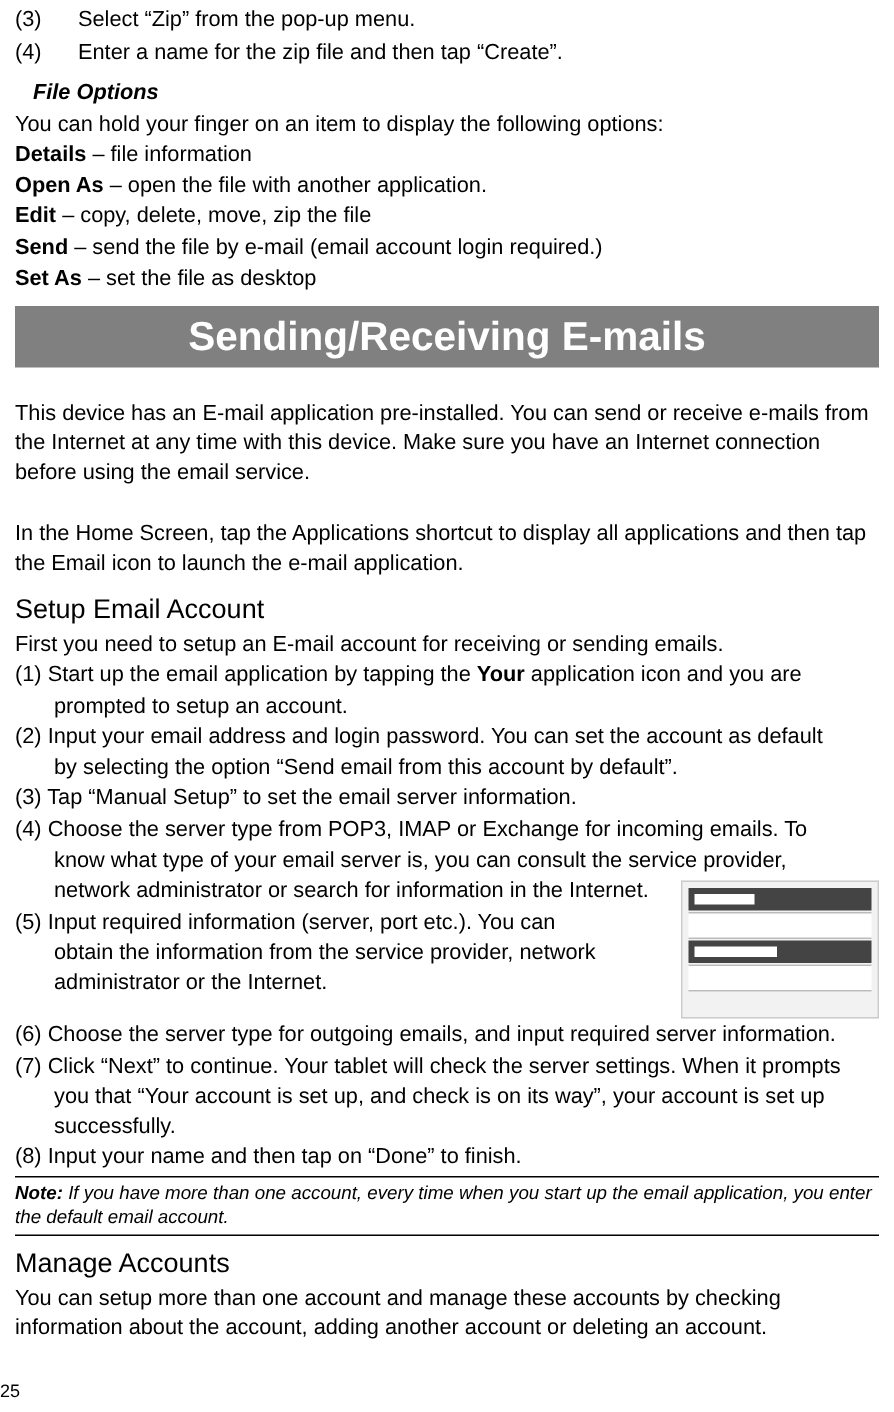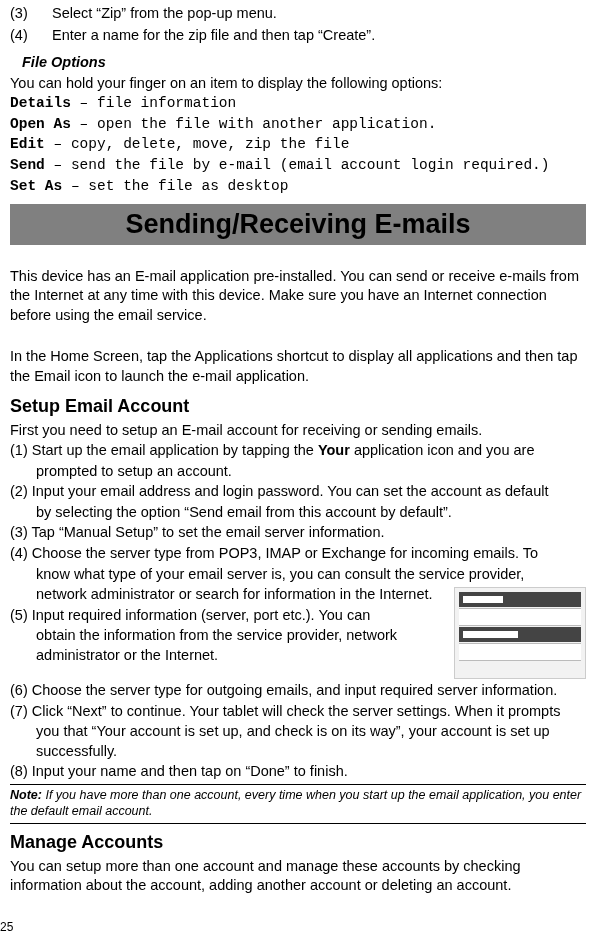--- a/index.html
+++ b/index.html
@@ -18,35 +18,35 @@
     .num-label { width: 42px; flex-shrink: 0; }
     .num-text { flex: 1; }
     .subsection-title {
       font-weight: bold;
       font-style: italic;
       margin-top: 8px;
       margin-bottom: 1px;
       margin-left: 12px;
     }
     .plain-line { margin-bottom: 1px; }
-    .option-line { margin-bottom: 1px; font-family: Liberation Mono, monospace; }
+    .option-line { margin-bottom: 1px; }
     .opt-bold { font-weight: bold; }
     .banner {
       background: #808080;
-      color: #000000;
+      color: #ffffff;
       font-size: 27px;
       font-weight: bold;
       text-align: center;
       margin-top: 8px;
       margin-bottom: 2px;
       padding: 2px 0;
       width: 100%;
     }
     .para { margin-bottom: 8px; margin-top: 22px; }
-    .h2 { font-weight: bold; font-size: 18px; margin-top: 6px; margin-bottom: 2px; }
+    .h2 { font-weight: normal; font-size: 18px; margin-top: 6px; margin-bottom: 2px; }
     .indent-text { padding-left: 26px; margin-bottom: 1px; }
     .float-img {
       float: right;
       width: 132px;
       height: 92px;
       background: #f2f2f2;
       border: 1px solid #ccc;
       margin: 2px 0 2px 6px;
       position: relative;
       overflow: hidden;

